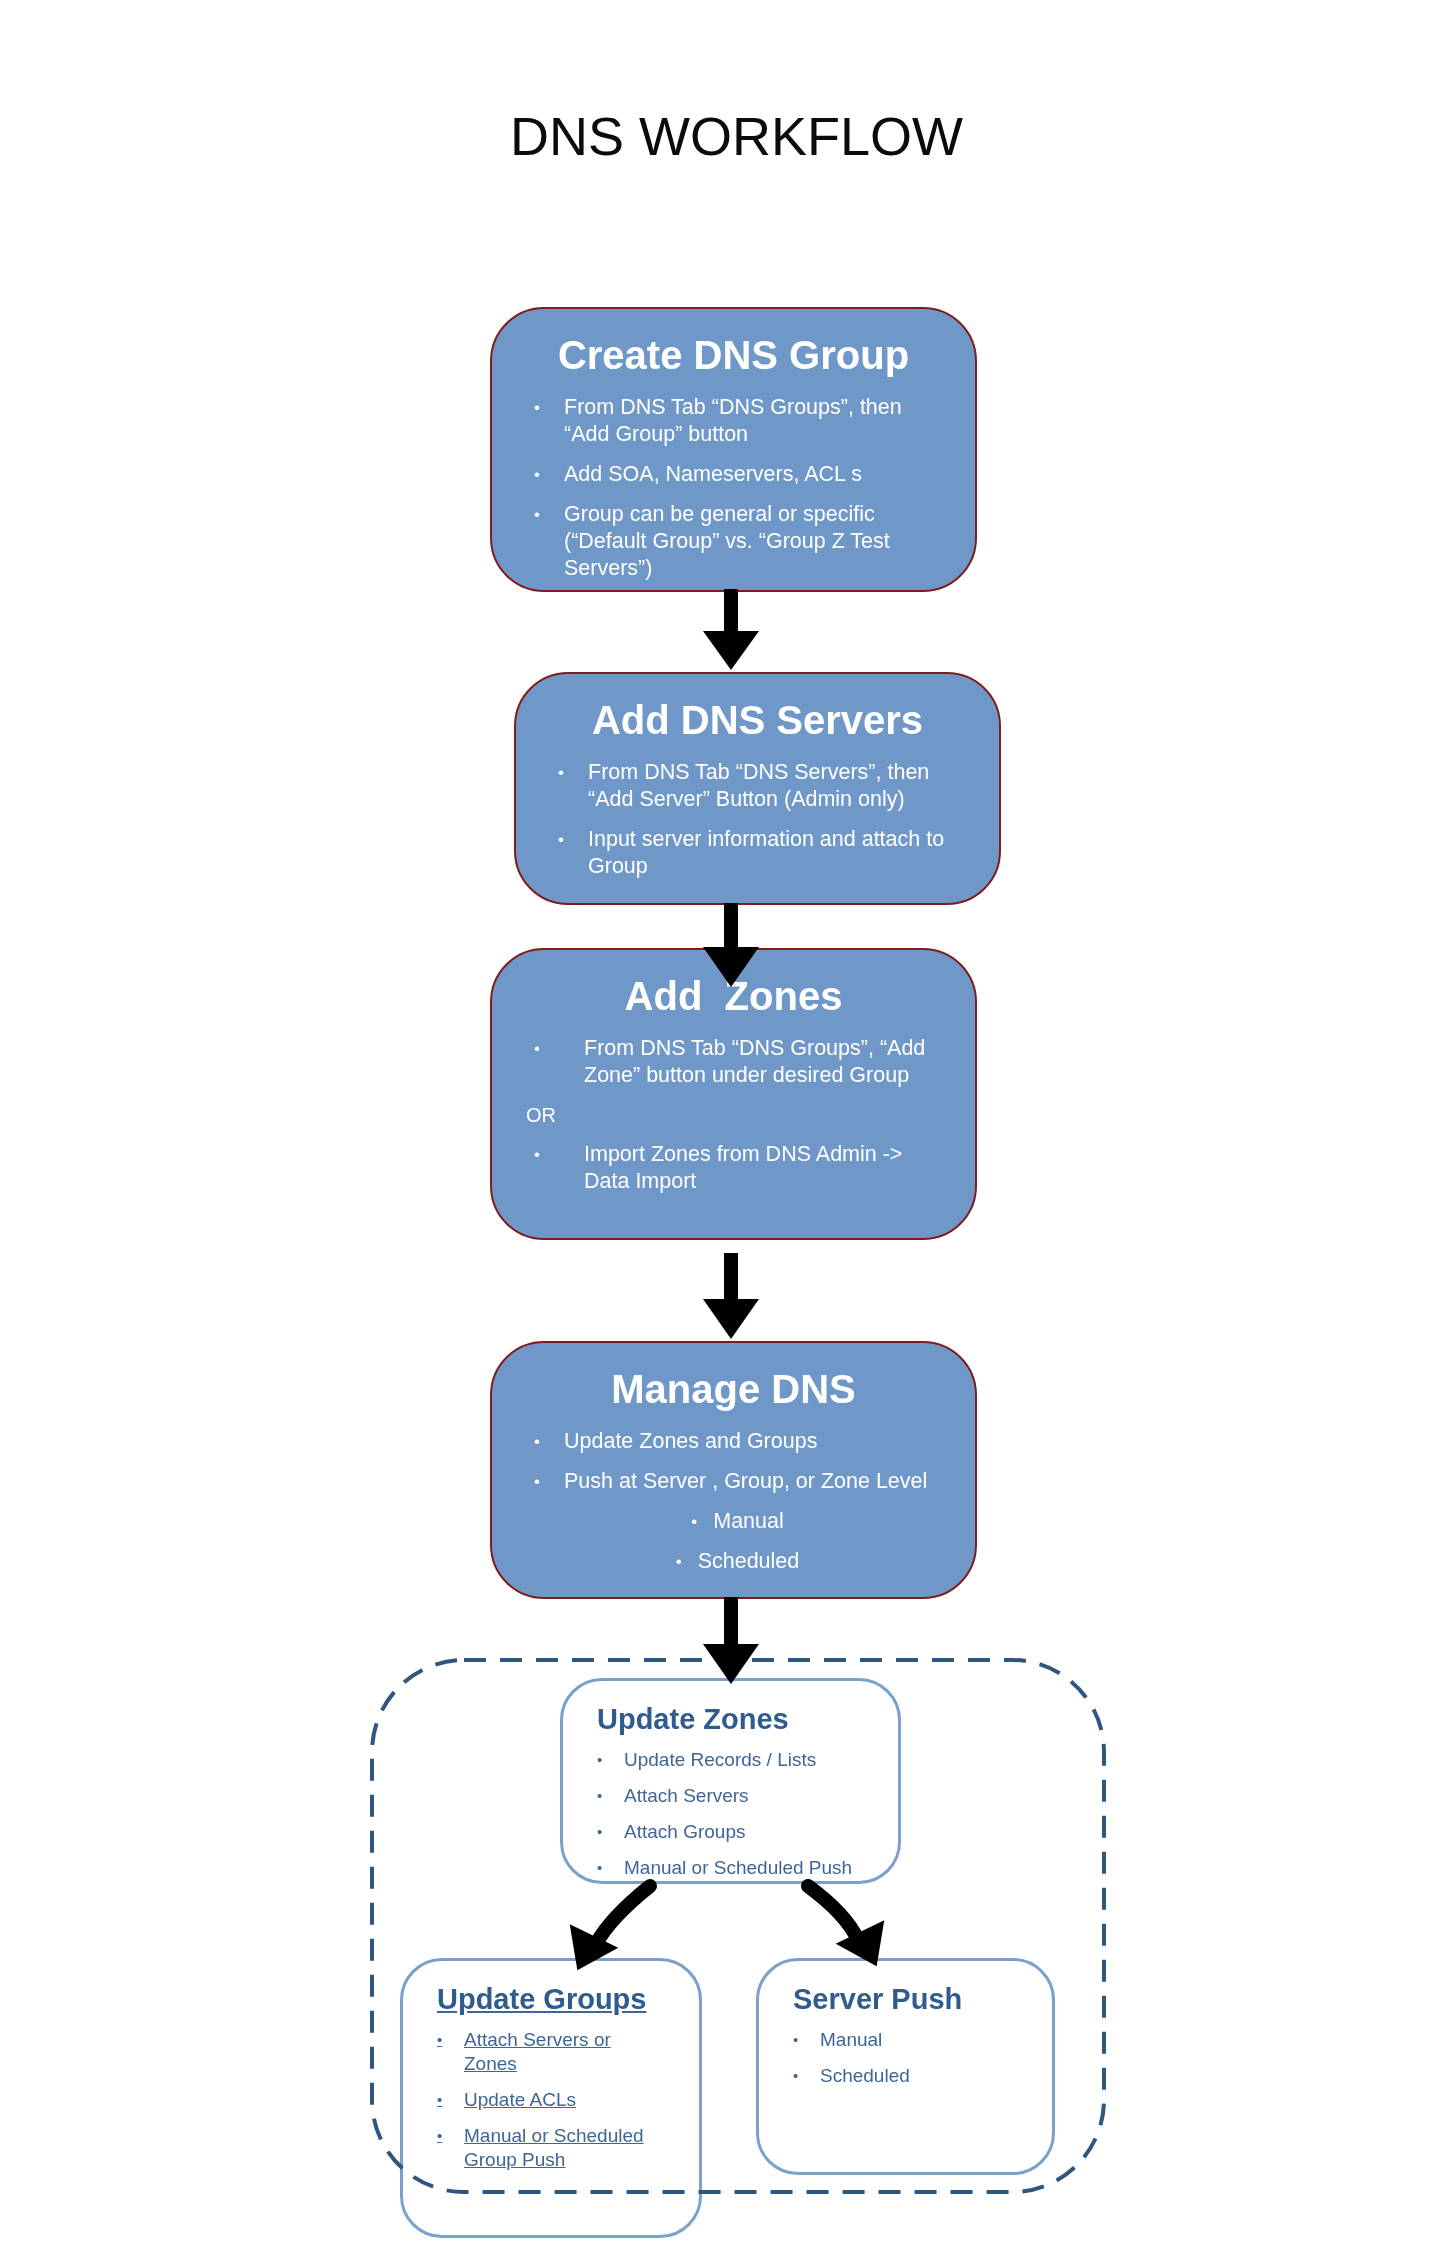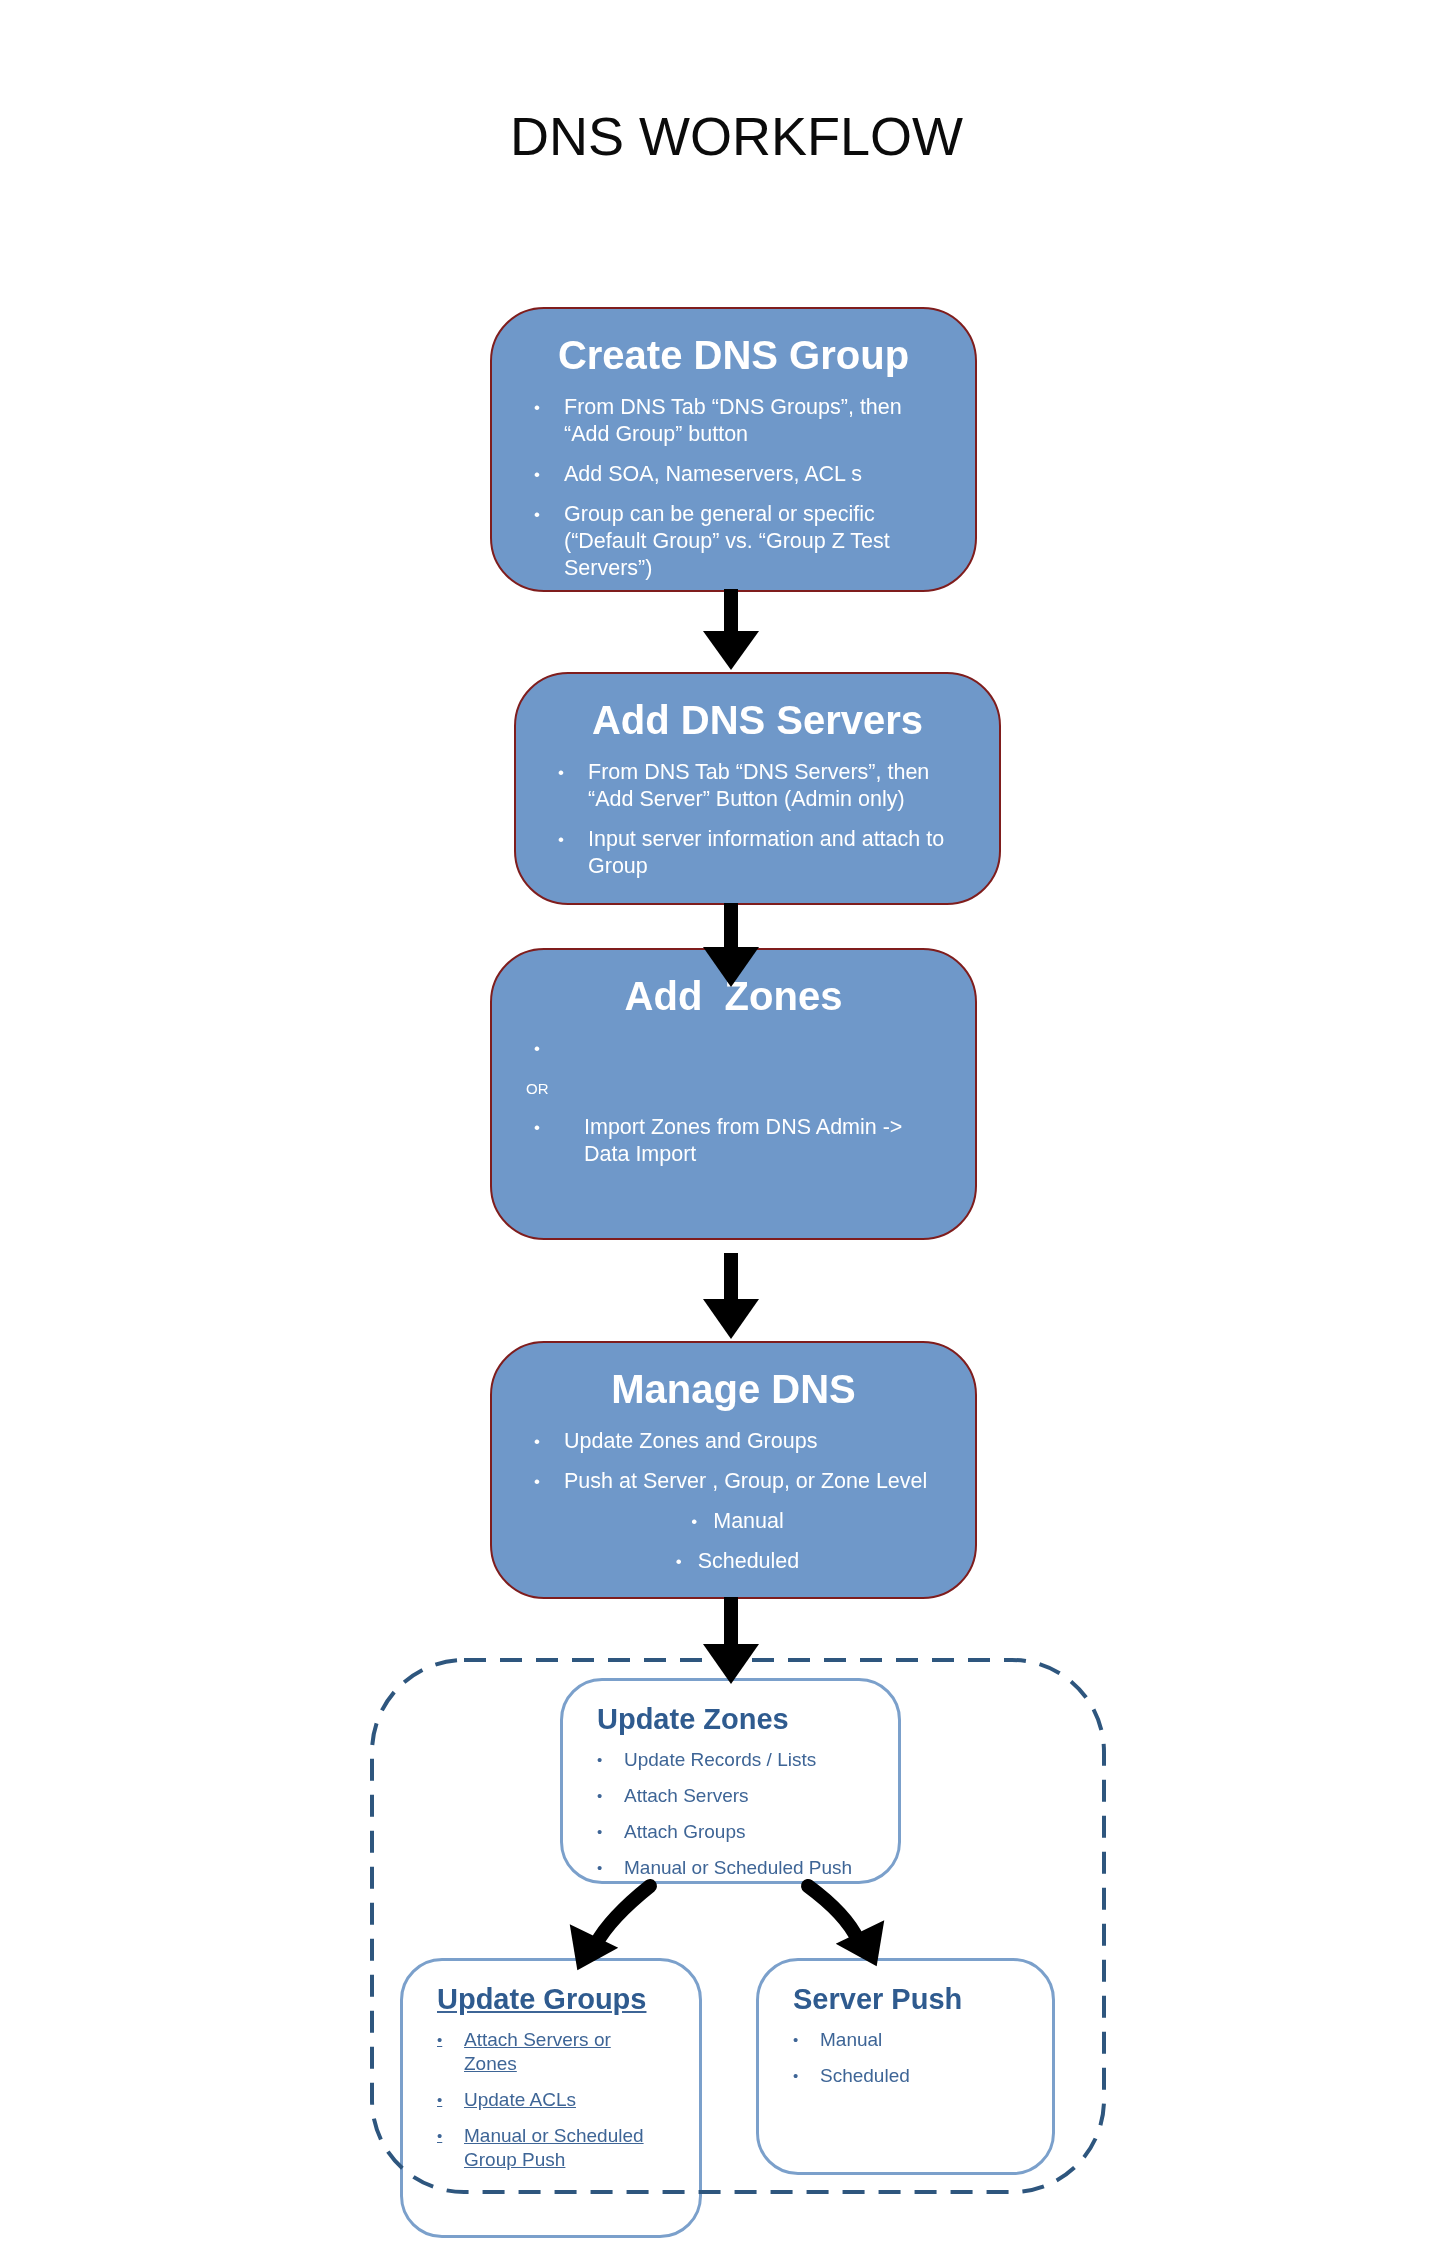--- a/index.html
+++ b/index.html
@@ -18,21 +18,21 @@
     background:#6F98C9; border:2px solid #7f1d1d; border-radius:54px;
     color:#ffffff; padding:16px 34px 0 34px;
   }
   .step h2 {
     margin:8px 0 16px 0; text-align:center; font-size:40px; font-weight:700;
     white-space:pre-wrap; color:#ffffff;
   }
   .step ul { list-style:none; margin:0; padding:0 0 0 8px; }
   .step li { display:flex; font-size:21.5px; line-height:27px; margin:0 0 13px 0; }
   .step .b { flex:none; width:30px; font-size:17px; line-height:27px; }
-  .step .or { font-size:15px; line-height:27px; margin:2px 0 12px 0; padding-left:0; }
+  .step .or { font-size:20px; line-height:27px; margin:2px 0 12px 0; padding-left:0; }
   .s1 { top:307px; height:285px; }
   .s2 { top:672px; height:233px;margin-left:24px; }
   .s3 { top:948px; height:292px; }
   .s4 { top:1341px; height:258px; }
   .s3 .b { width:50px; }
   .s4 li.center { justify-content:center; }
   .s4 li.center .b { width:auto; margin-right:16px; }
   
   .detail {
     position:absolute; box-sizing:border-box; background:#ffffff;
@@ -93,20 +93,21 @@
         <span>Input server information and attach to Group</span>
       </li>
     </ul>
   </section>
 
   <section class="step s3">
     <h2>Add  Zones</h2>
     <ul>
       <li>
         <span class="b">•</span>
+        <span>From DNS Tab “DNS Groups”, “Add Zone” button under desired Group</span>
       </li>
     </ul>
     <div class="or">OR</div>
     <ul>
       <li>
         <span class="b">•</span>
         <span>Import Zones from DNS Admin -&gt; Data Import</span>
       </li>
     </ul>
   </section>

